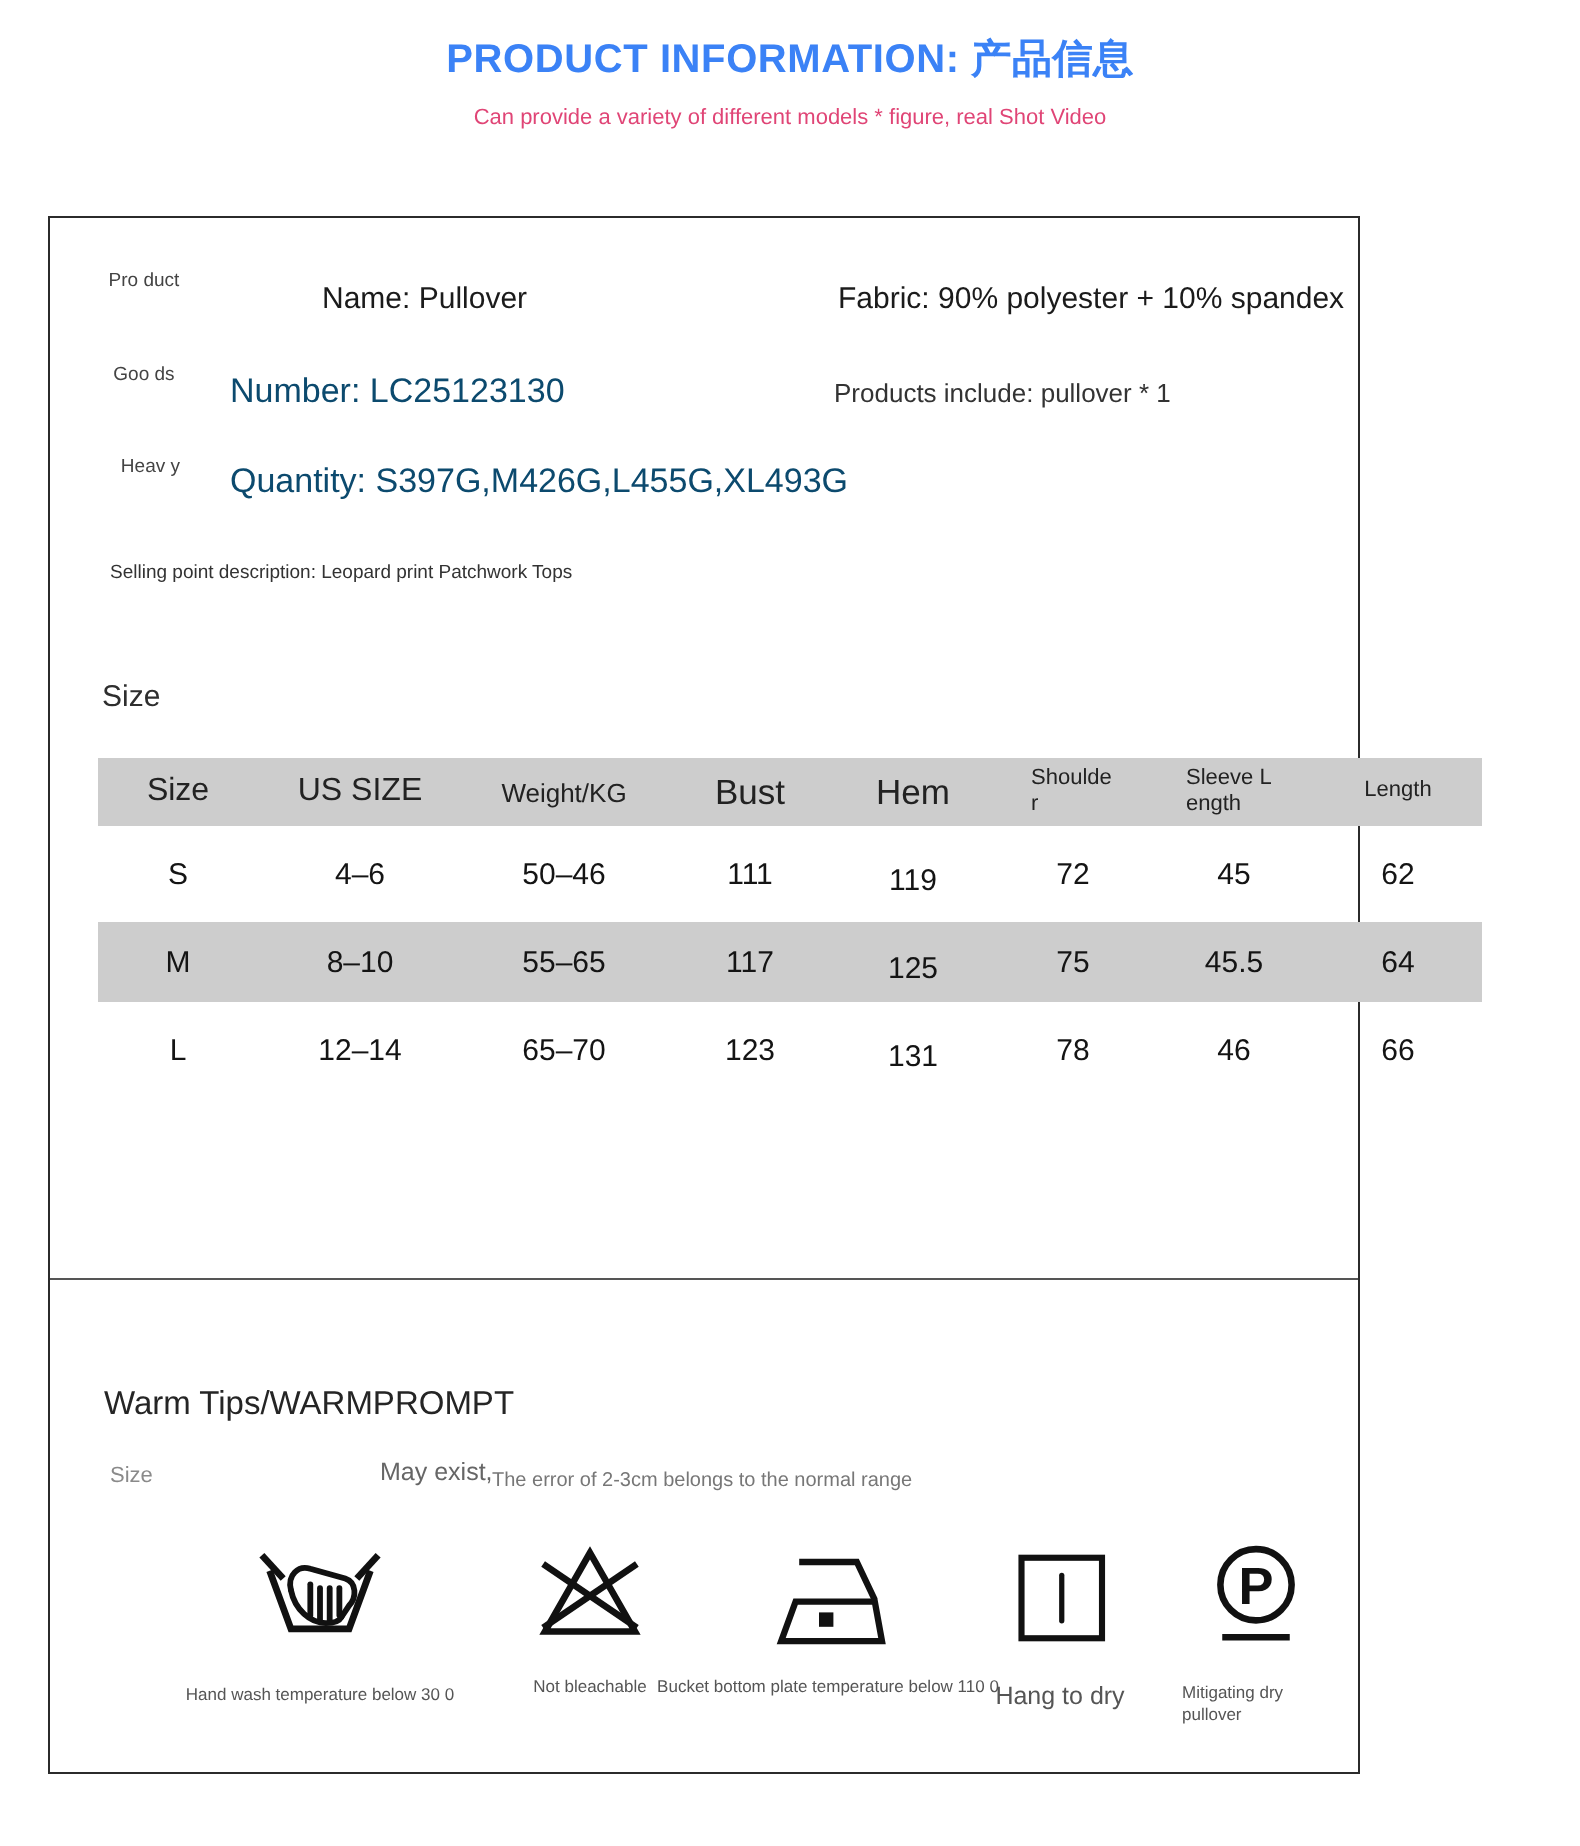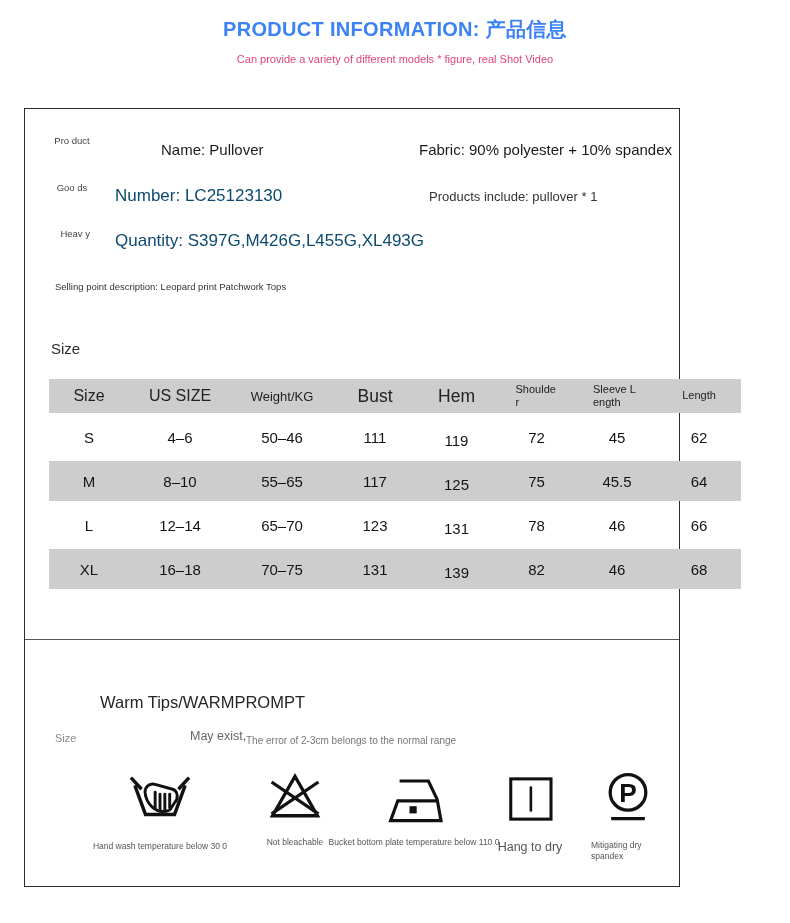--- a/index.html
+++ b/index.html
@@ -75,21 +75,21 @@
 <div class="subtitle">Can provide a variety of different models * figure, real Shot Video</div>
 
 <div class="box">
 
   <div class="abs mini-label" style="top:26px;">Pro duct</div>
   <div class="abs val-md" style="left:106px; top:32px;margin-left:30px;">Name: Pullover</div>
   <div class="abs val-md" style="left:394px; top:32px;">Fabric: 90% polyester + 10% spandex</div>
 
   <div class="abs mini-label" style="top:73px;">Goo ds</div>
   <div class="abs val-lg" style="left:90px; top:77px;">Number: LC25123130</div>
-  <div class="abs val-sm" style="left:404px; top:80px;">Products include: pullover * 1</div>
+  <div class="abs val-sm" style="left:392px; top:80px;">Products include: pullover * 1</div>
 
   <div class="abs mini-label left-align" style="top:119px;">Heav y</div>
   <div class="abs val-lg" style="left:90px; top:122px;">Quantity: S397G,M426G,L455G,XL493G</div>
 
   <div class="abs selling-point" style="left:30px; top:172px;">Selling point description: Leopard print Patchwork Tops</div>
 
   <div class="abs section-heading" style="left:26px; top:231px;">Size</div>
 
   <table class="size-table">
     <colgroup>
@@ -138,36 +138,26 @@
       <tr>
         <td>L</td>
         <td>12–14</td>
         <td>65–70</td>
         <td>123</td>
         <td>131</td>
         <td>78</td>
         <td>46</td>
         <td>66</td>
       </tr>
-      <tr>
-        <td>XL</td>
-        <td>16–18</td>
-        <td>70–75</td>
-        <td>131</td>
-        <td>139</td>
-        <td>82</td>
-        <td>46</td>
-        <td>68</td>
-      </tr>
     </tbody>
   </table>
 
   <div class="abs divider"></div>
 
-  <div class="abs warm-heading" style="left:27px; top:584px;margin-left:48px;">Warm Tips/WARMPROMPT</div>
+  <div class="abs warm-heading" style="left:27px; top:584px;">Warm Tips/WARMPROMPT</div>
   <div class="abs tip-size" style="left:30px; top:623px;">Size</div>
   <div class="abs tip-main" style="left:165px; top:620px;">May exist,</div>
   <div class="abs tip-detail" style="left:221px; top:626px;">The error of 2-3cm belongs to the normal range</div>
 
   <div class="abs icon-block" style="left:50px; width:170px;">
     <svg width="62" height="66" viewBox="0 0 64 68">
       <path class="st" d="M2 14 L13 26"></path>
       <path class="st" d="M62 14 L51 26"></path>
       <path class="st" d="M6 22 L17 52 H47 L58 22"></path>
       <path class="st2" d="M17 32 C15 24 21 19 27 21 L45 26 C51 28 51 36 47 40 L43 46"></path>
@@ -205,16 +195,16 @@
     </svg>
     <div class="icon-label lbl-lg">Hang to dry</div>
   </div>
 
   <div class="abs icon-block" style="left:528px; width:150px; margin-top:3px;">
     <svg width="60" height="62" viewBox="0 0 64 64">
       <circle class="st" cx="32" cy="26" r="19"></circle>
       <text x="32" y="36" text-anchor="middle" font-size="28" font-weight="bold" fill="#111" font-family="'Liberation Sans',sans-serif">P</text>
       <path class="st" d="M14 54 H50"></path>
     </svg>
-    <div class="icon-label"><span class="lbl-wrap">Mitigating dry spandex</span></div>
+    <div class="icon-label"><span class="lbl-wrap">Mitigating dry pullover</span></div>
   </div>
 
 </div>
 
 </body></html>

